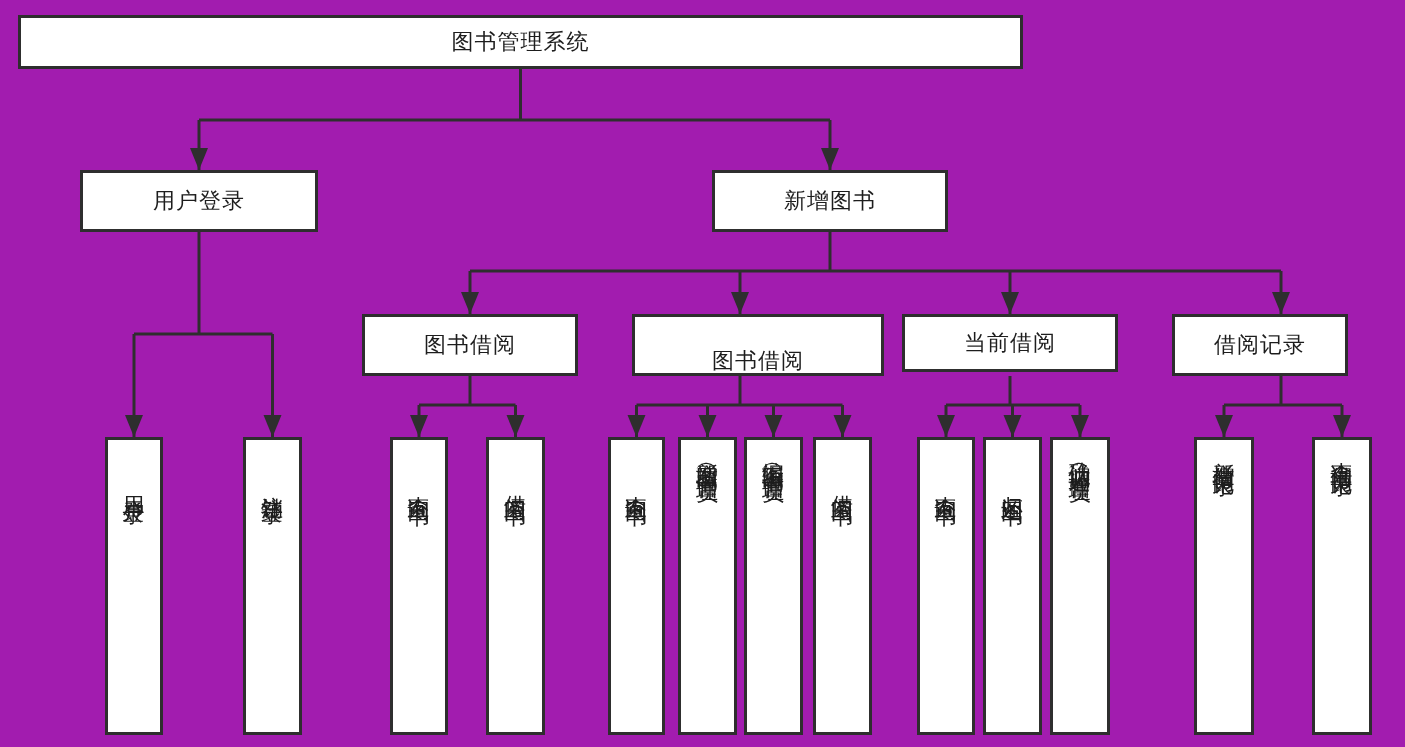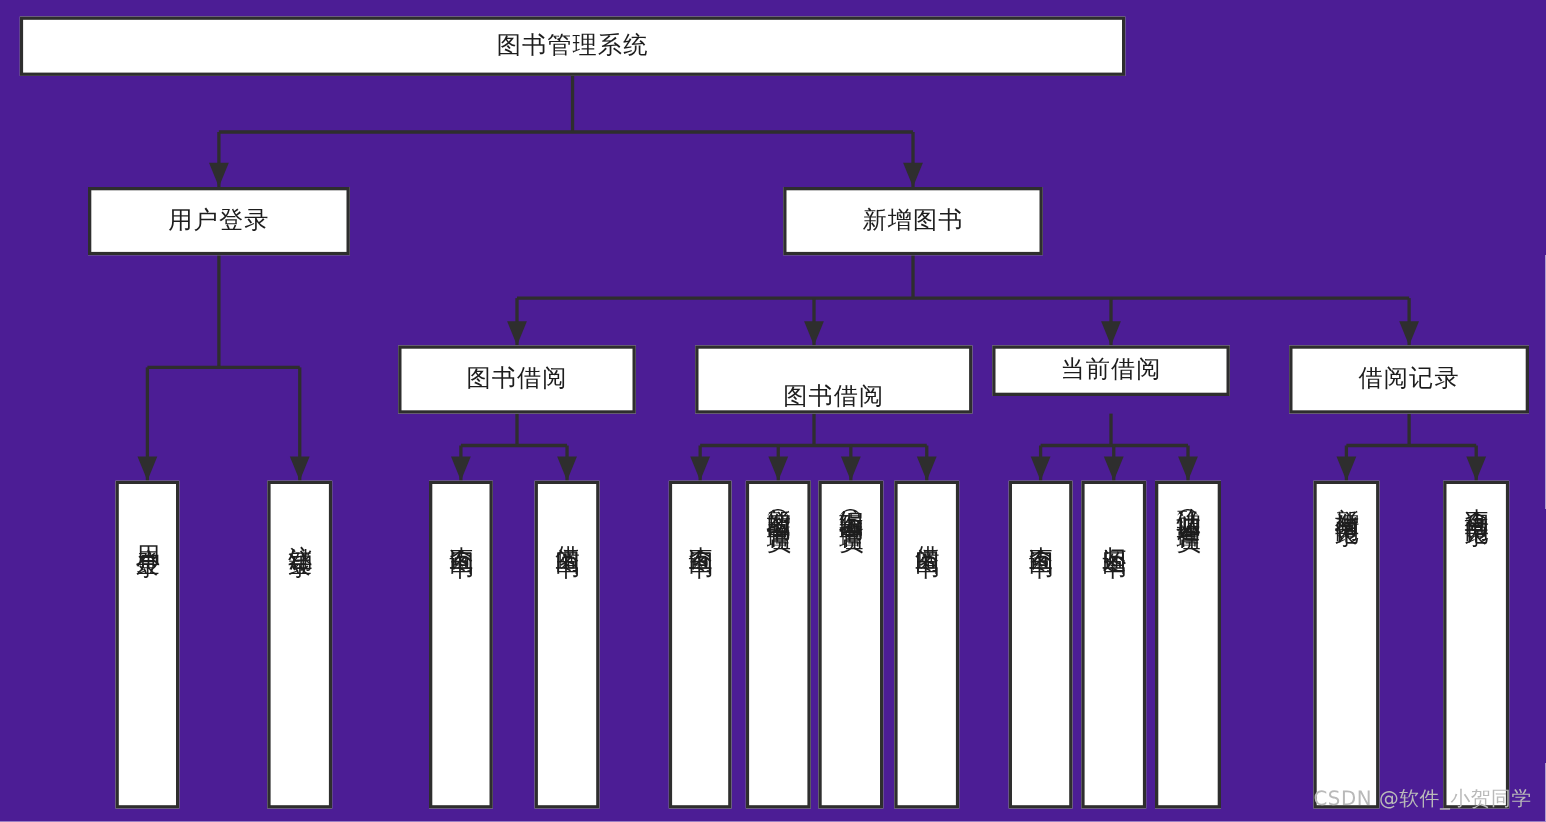--- a/index.html
+++ b/index.html
@@ -7,21 +7,21 @@
     padding: 0;
     background: #ffffff;
   }
   body {
     font-family: "DejaVu Sans", "Liberation Sans", sans-serif;
   }
   #canvas {
     position: relative;
     width: 1405px;
     height: 747px;
-    background: #4c1d95;
+    background: #a21caf;
     overflow: hidden;
   }
   #wires {
     position: absolute;
     left: 0;
     top: 0;
     width: 1405px;
     height: 747px;
     pointer-events: none;
   }
@@ -134,24 +134,24 @@
       </div>
       <div class="node horiz" style="left: 712px; top: 170px; width: 236px; height: 62px; border-color: rgb(46, 46, 46);">
         <span class="label" style="color: rgb(29, 29, 29);">新增图书</span>
       </div>
       <div class="node horiz" style="left: 362px; top: 314px; width: 216px; height: 62px; border-color: rgb(46, 46, 46);">
         <span class="label" style="color: rgb(29, 29, 29);">图书借阅</span>
       </div>
       <div class="node horiz" style="left: 632px; top: 314px; width: 252px; height: 62px; border-color: rgb(46, 46, 46); align-items: flex-end;">
         <span class="label" style="color: rgb(29, 29, 29);">图书借阅</span>
       </div>
-      <div class="node horiz" style="left: 902px; top: 314px; width: 216px; height: 46px; border-color: rgb(46, 46, 46);">
+      <div class="node horiz" style="left: 902px; top: 314px; width: 216px; height: 58px; border-color: rgb(46, 46, 46);">
         <span class="label" style="color: rgb(29, 29, 29);">当前借阅</span>
       </div>
-      <div class="node horiz" style="left: 1172px; top: 314px; width: 218px; height: 62px; border-color: rgb(46, 46, 46); text-align: center;">
+      <div class="node horiz" style="left: 1172px; top: 314px; width: 176px; height: 62px; border-color: rgb(46, 46, 46); text-align: center;">
         <span class="label" style="color: rgb(29, 29, 29);">借阅记录</span>
       </div>
       <div class="node vert tall" style="left: 105px; top: 437px; width: 58px; height: 298px; border-color: rgb(46, 46, 46);">
         <span class="label" style="color: rgb(29, 29, 29);">用户登录</span>
       </div>
       <div class="node vert tall" style="left: 243px; top: 437px; width: 59px; height: 298px; border-color: rgb(46, 46, 46);">
         <span class="label" style="color: rgb(29, 29, 29);">注销登录</span>
       </div>
       <div class="node vert tall" style="left: 390px; top: 437px; width: 58px; height: 298px; border-color: rgb(46, 46, 46);">
         <span class="label" style="color: rgb(29, 29, 29);">查询图书</span>
@@ -180,14 +180,13 @@
       <div class="node vert" style="left: 1050px; top: 437px; width: 60px; height: 298px; border-color: rgb(46, 46, 46);">
         <span class="label" style="color: rgb(29, 29, 29);">确认归还（管理员）</span>
       </div>
       <div class="node vert" style="left: 1194px; top: 437px; width: 60px; height: 298px; border-color: rgb(46, 46, 46);">
         <span class="label" style="color: rgb(29, 29, 29);">新增借阅记录</span>
       </div>
       <div class="node vert" style="left: 1312px; top: 437px; width: 60px; height: 298px; border-color: rgb(46, 46, 46);">
         <span class="label" style="color: rgb(29, 29, 29);">查询借阅记录</span>
       </div>
     </div>
-  <div id="watermark" style="color: rgb(185, 185, 185);">CSDN @软件_小贺同学</div>
 </div>
 
 </body></html>

